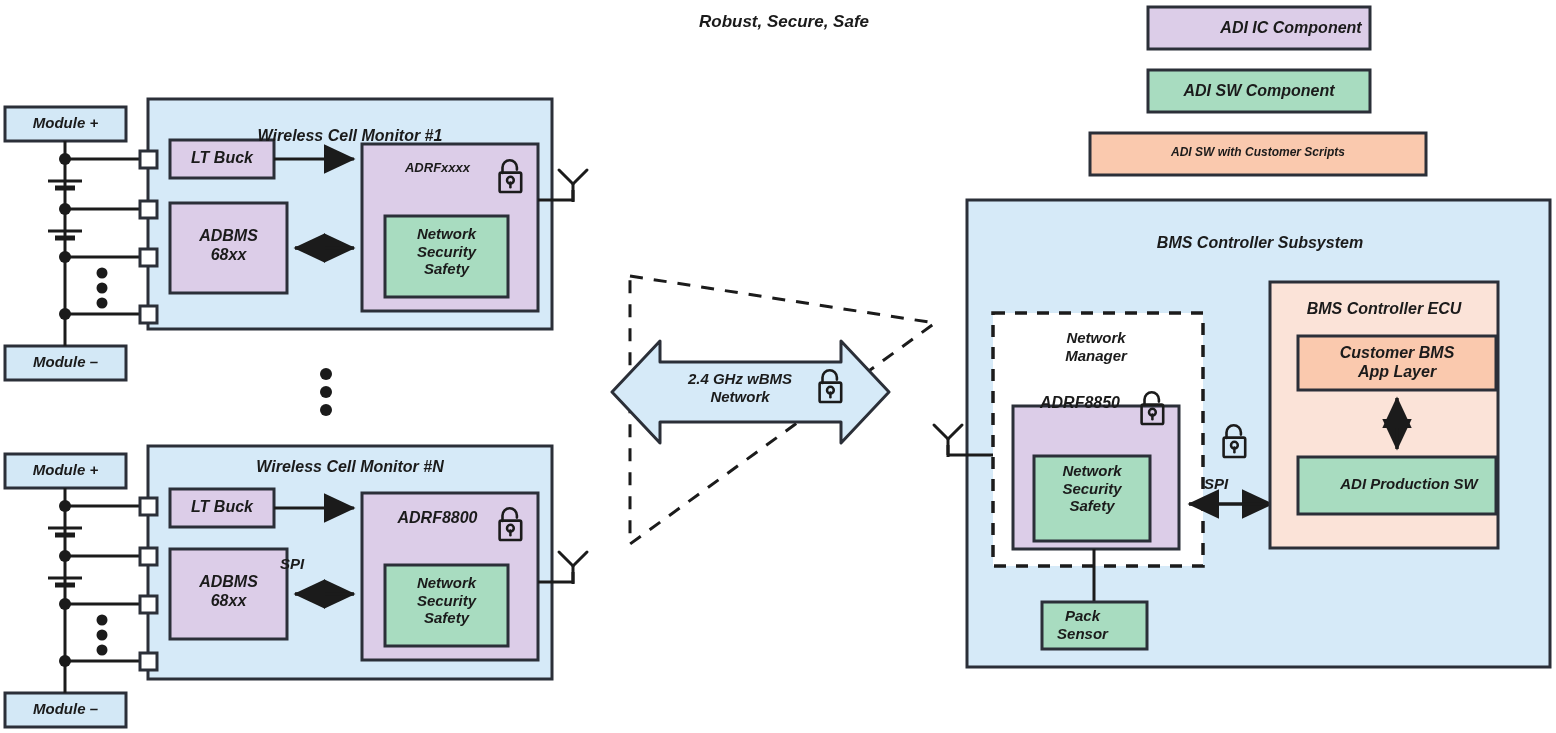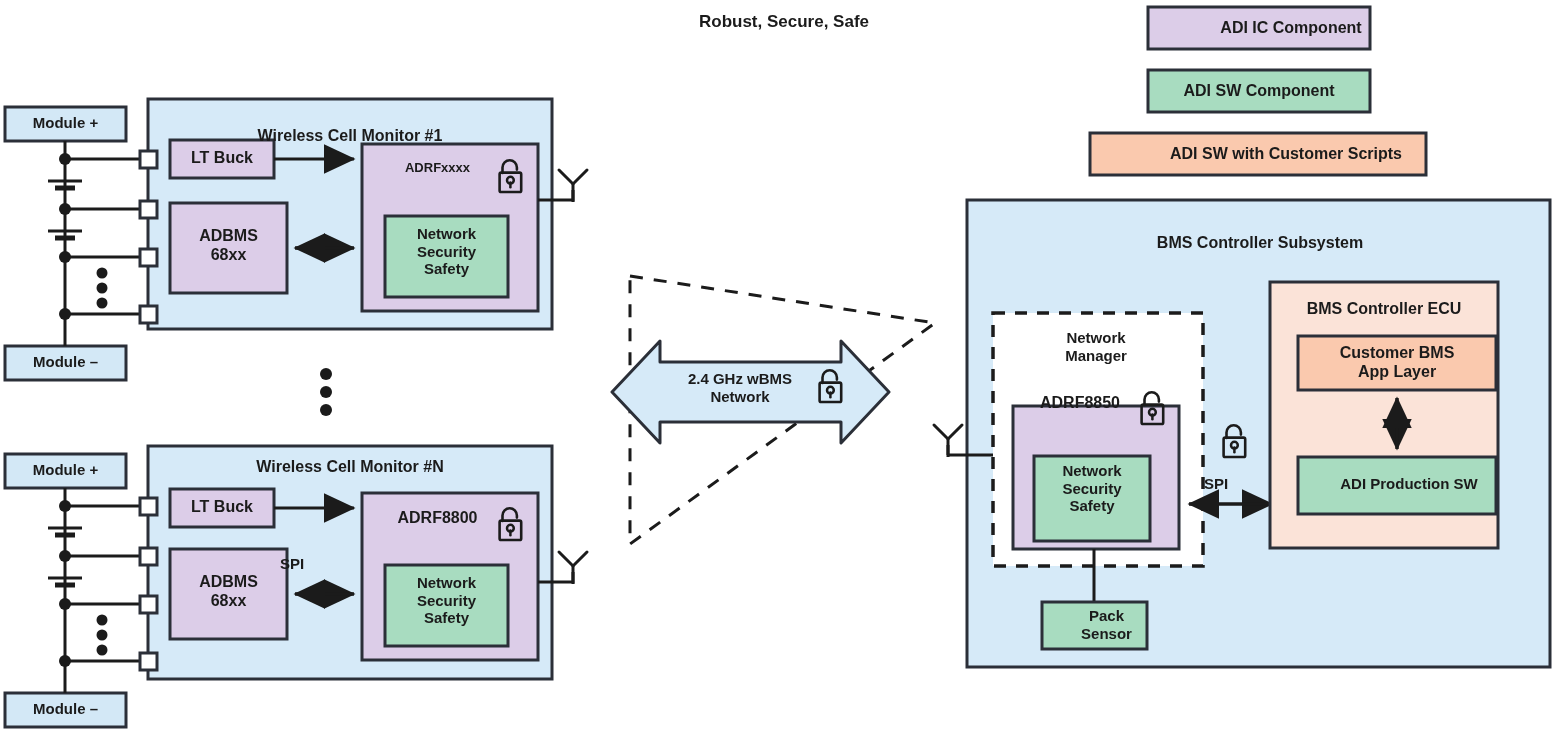--- a/index.html
+++ b/index.html
@@ -1,18 +1,18 @@
 <!DOCTYPE html>
 <html><head>
 <meta charset="utf-8">
 <style>
   html,body{margin:0;padding:0;background:#ffffff;}
   body{width:1556px;height:733px;position:relative;overflow:hidden;
        font-family:"Liberation Sans",sans-serif;color:#1b1b1b;}
-  #stage{position:absolute;left:0;top:0;width:1556px;height:733px;}
+  #stage{position:absolute;left:0;top:0;width:1556px;height:733px;font-style:italic;}
   svg#canvas{position:absolute;left:0;top:0;width:1556px;height:733px;}
   .lbl{position:absolute;text-align:center;font-weight:bold;color:#1b1b1b;
        line-height:1.18;white-space:pre-line;pointer-events:none;}
 </style>
 </head>
 <body>
 
 <div id="stage">
 
 <svg id="canvas" viewBox="0 0 1556 733">
@@ -186,21 +186,21 @@
     <rect x="1148" y="7" width="222" height="42" fill="#DCCDE8" stroke="#2B2F38" stroke-width="3"></rect>
     <rect x="1148" y="70" width="222" height="42" fill="#A8DCC0" stroke="#2B2F38" stroke-width="3"></rect>
     <rect x="1090" y="133" width="336" height="42" fill="#FAC9AE" stroke="#2B2F38" stroke-width="3"></rect>
   </g>
 </svg>
 
 <div class="lbl" style="left:634px;top:12px;width:300px;font-size:17px;">Robust, Secure, Safe</div>
 
 <div class="lbl" style="left:1148px;top:19px;width:222px;font-size:16px;padding-left:32px;">ADI IC Component</div>
 <div class="lbl" style="left:1148px;top:82px;width:222px;font-size:16px;">ADI SW Component</div>
-<div class="lbl" style="left:1090px;top:145px;width:336px;font-size:16px;margin-left:28px;">ADI SW with Customer Scripts</div>
+<div class="lbl" style="left:1090px;top:145px;width:336px;font-size:12px;">ADI SW with Customer Scripts</div>
 
 <div class="lbl" style="left:200px;top:110px;width:300px;font-size:16px;margin-top:17px;">Wireless Cell Monitor #1</div>
 <div class="lbl" style="left:5px;top:114px;width:121px;font-size:15px;">Module +</div>
 <div class="lbl" style="left:5px;top:353px;width:121px;font-size:15px;">Module –</div>
 <div class="lbl" style="left:170px;top:149px;width:104px;font-size:16px;">LT Buck</div>
 <div class="lbl" style="left:170px;top:227px;width:117px;font-size:16px;">ADBMS
 68xx</div>
 <div class="lbl" style="left:375px;top:160px;width:125px;font-size:13px;">ADRFxxxx</div>
 <div class="lbl" style="left:385px;top:225px;width:123px;font-size:15px;">Network
 Security
@@ -221,21 +221,21 @@
 <div class="lbl" style="left:660px;top:370px;width:160px;font-size:15px;">2.4 GHz wBMS
 Network</div>
 
 <div class="lbl" style="left:1110px;top:234px;width:300px;font-size:16px;">BMS Controller Subsystem</div>
 <div class="lbl" style="left:1013px;top:329px;width:166px;font-size:15px;">Network
 Manager</div>
 <div class="lbl" style="left:1020px;top:394px;width:120px;font-size:16px;">ADRF8850</div>
 <div class="lbl" style="left:1034px;top:462px;width:116px;font-size:15px;">Network
 Security
 Safety</div>
-<div class="lbl" style="left:1054px;top:607px;width:105px;font-size:15px;">Pack
+<div class="lbl" style="left:1030px;top:607px;width:105px;font-size:15px;">Pack
 Sensor</div>
 <div class="lbl" style="left:1204px;top:475px;width:50px;font-size:15px;text-align:left;">SPI</div>
 <div class="lbl" style="left:1270px;top:300px;width:228px;font-size:16px;">BMS Controller ECU</div>
 <div class="lbl" style="left:1298px;top:344px;width:198px;font-size:16px;">Customer BMS
 App Layer</div>
 <div class="lbl" style="left:1310px;top:475px;width:198px;font-size:15px;">ADI Production SW</div>
 
 </div>
 
 </body></html>

